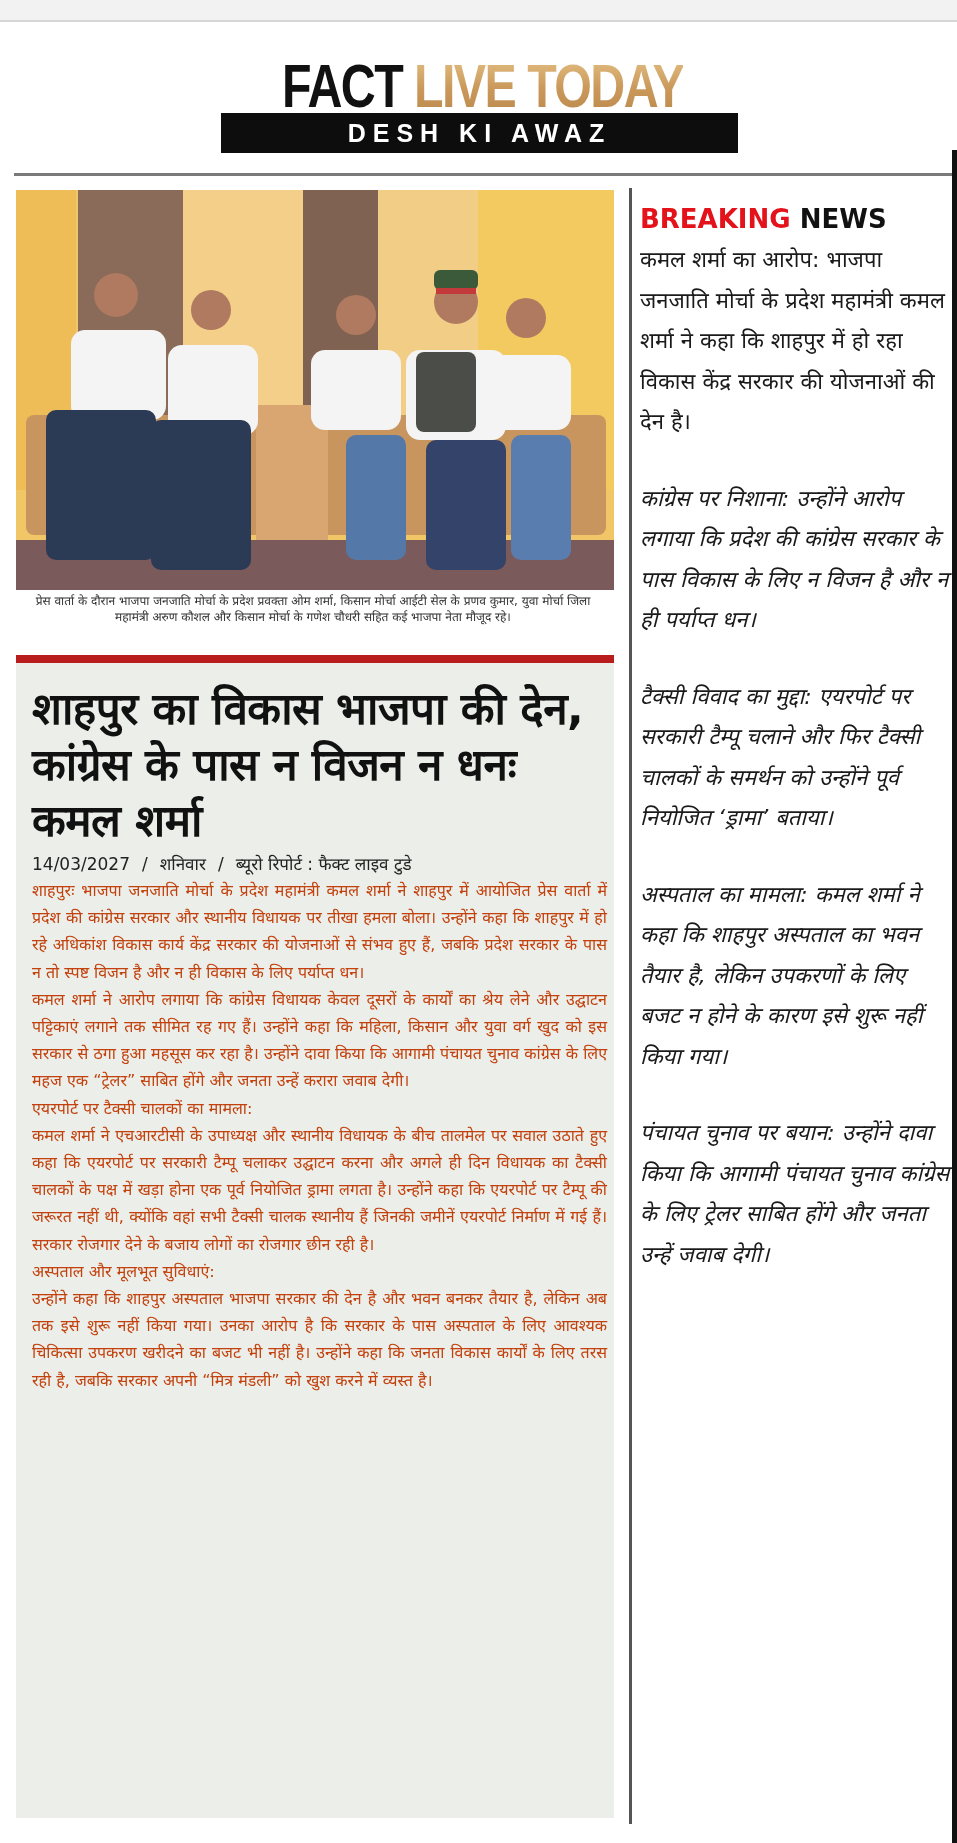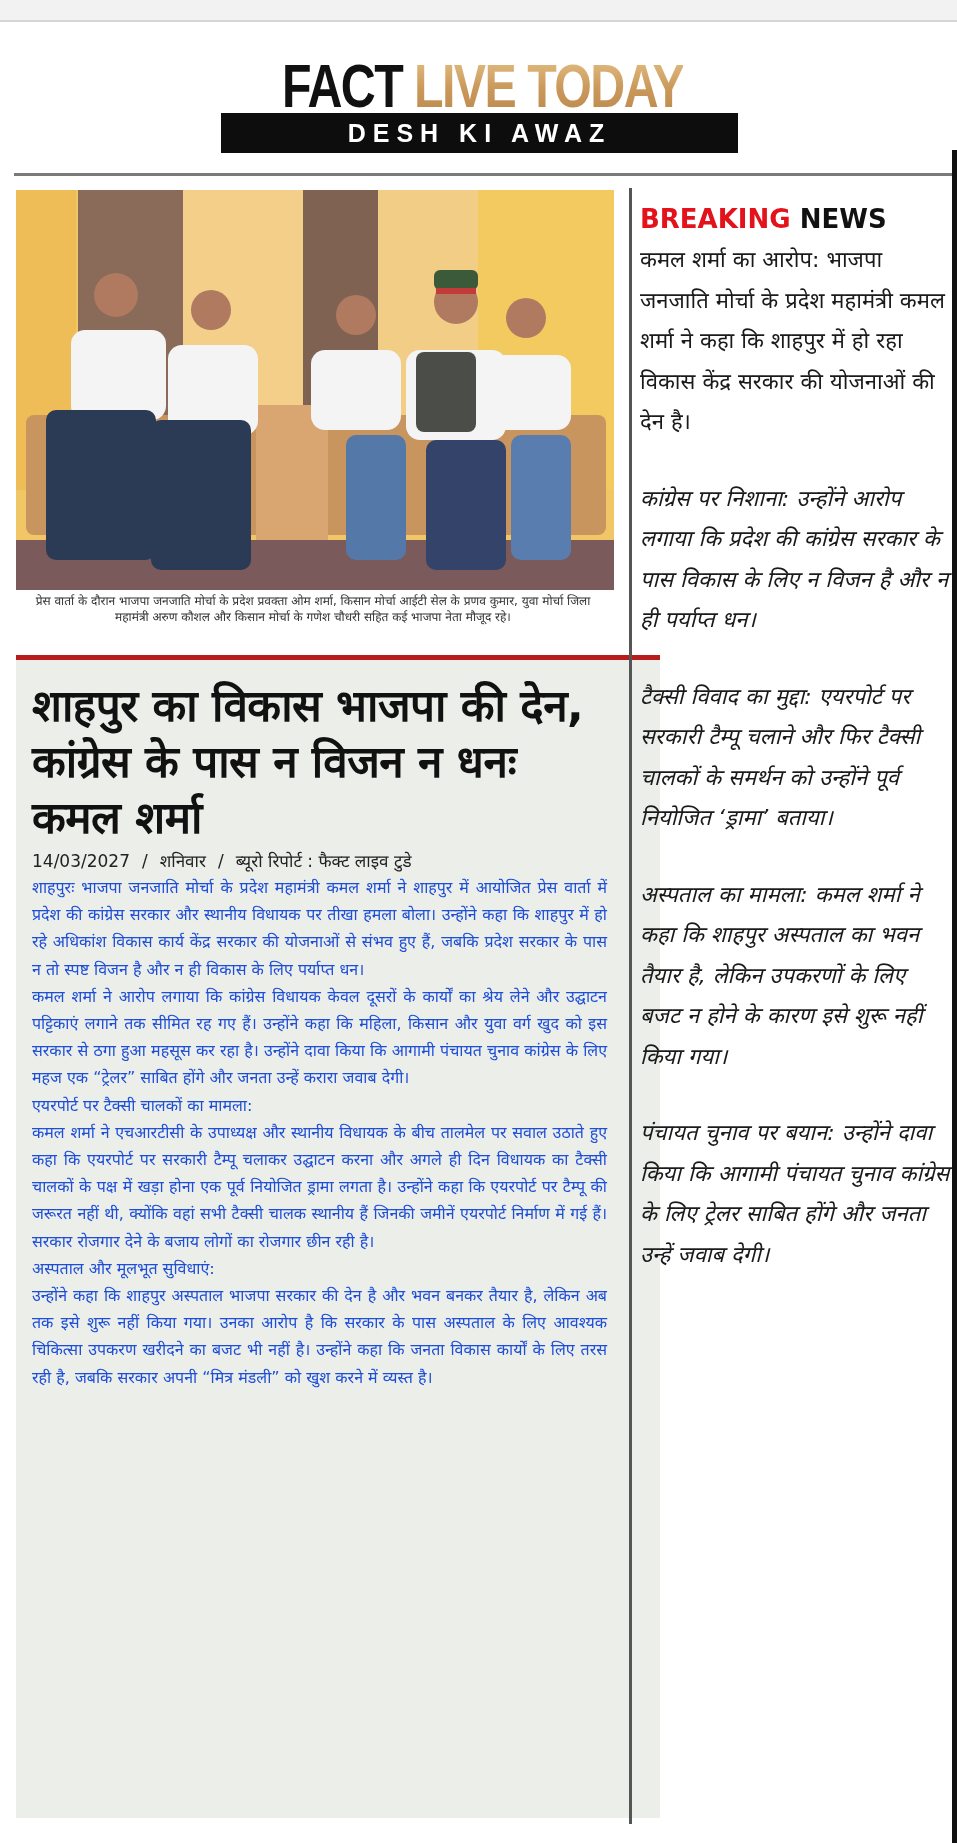--- a/index.html
+++ b/index.html
@@ -19,28 +19,28 @@
                  color: #ffffff; text-align: center; font-family: "Liberation Sans", sans-serif; font-weight: 700;
                  font-size: 25px; line-height: 40px; letter-spacing: 7px; }
 
   .rule-top { position: absolute; left: 14px; top: 173px; width: 940px; height: 3px; background: #7a7a7a; }
   .right-border { position: absolute; left: 952px; top: 150px; width: 5px; height: 1693px; background: #111111; }
 
   .photo { position: absolute; left: 16px; top: 190px; width: 598px; height: 400px; overflow: hidden; background: #f0c56a; }
   .caption { position: absolute; left: 28px; top: 593px; width: 570px; font-size: 12px; line-height: 16px;
              text-align: center; color: #333333; }
 
-  .article { position: absolute; left: 16px; top: 655px; width: 644px; height: 1163px; background: #eceeea;
-             border-top: 5px solid #b91c1c; }
+  .article { position: absolute; left: 16px; top: 655px; width: 598px; height: 1163px; background: #eceeea;
+             border-top: 8px solid #b91c1c; }
   .headline { position: absolute; left: 16px; top: 18px; width: 575px; font-family: "DejaVu Sans", sans-serif;
               font-weight: 700; font-size: 44px; line-height: 56px; color: #111111; letter-spacing: -0.5px; }
   .meta { position: absolute; left: 16px; top: 190px; width: 575px; font-size: 17px; line-height: 22px; color: #222; }
   .meta .sep { margin: 0 12px; }
   .body-text { position: absolute; left: 16px; top: 214px; width: 575px; font-size: 16px; line-height: 27.2px;
-               color: #1d4ed8; text-align: justify; }
+               color: #c2410c; text-align: justify; }
   .body-text p { margin: 0; }
 
   .col-divider { position: absolute; left: 629px; top: 188px; width: 3px; height: 1636px; background: #555555; }
 
   .sidebar { position: absolute; left: 640px; top: 200px; width: 310px; }
   .breaking { font-family: "DejaVu Sans", sans-serif; font-weight: 700; font-size: 26px; line-height: 38px; }
   .breaking .red { color: #e3121b; }
   .breaking .black { color: #111111; }
   .side-item { font-size: 22px; line-height: 40.5px; color: #1a1a1a; margin-top: 2px; }
   .side-item + .side-item { margin-top: 36px; font-style: italic; }

